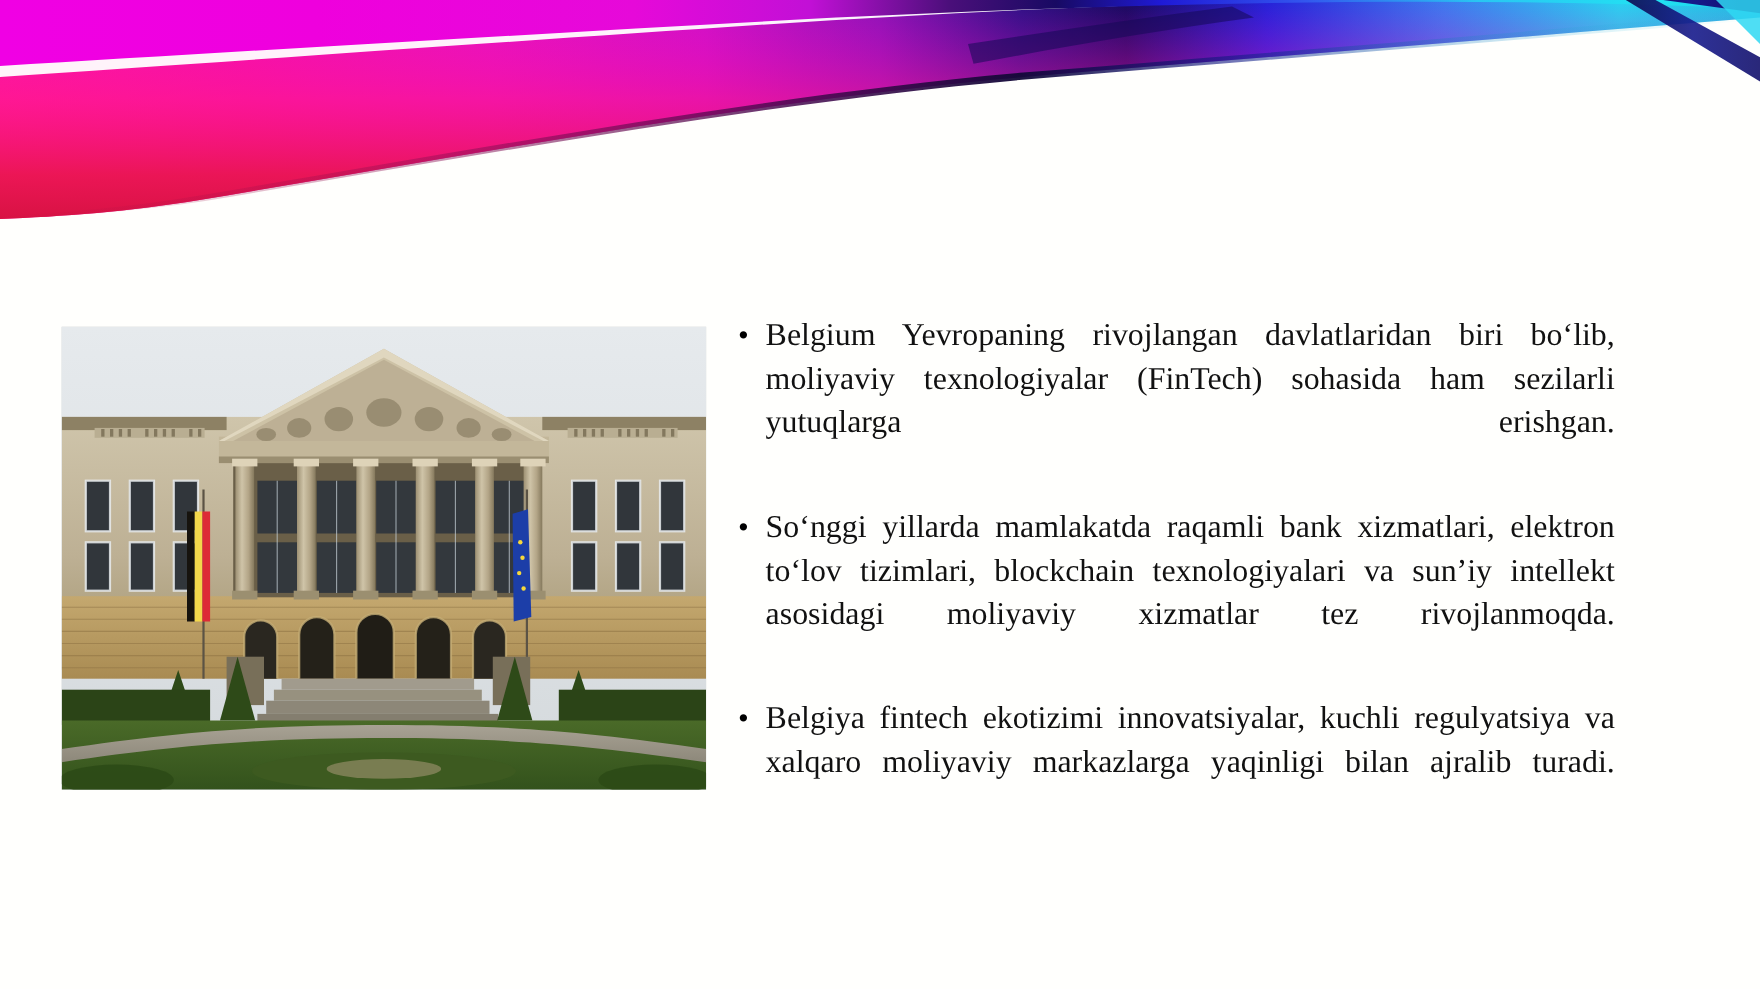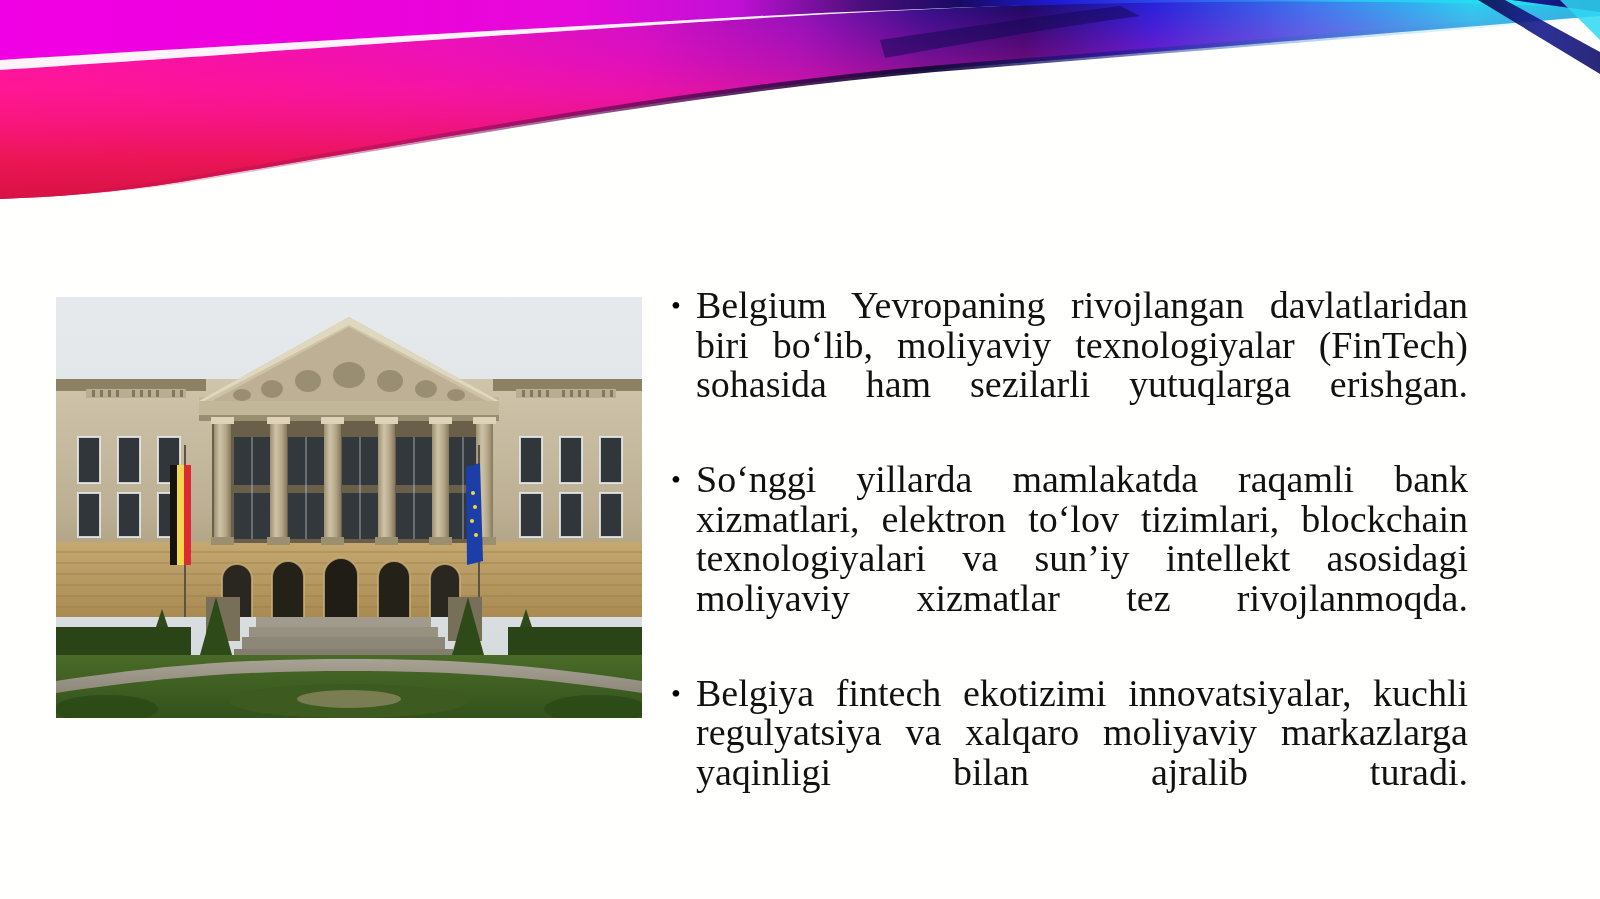--- a/index.html
+++ b/index.html
@@ -70,21 +70,21 @@
     width: 34px;
     font-size: 28px;
     line-height: 39px;
     color: #000000;
     text-align: left;
     padding-left: 9px;
     box-sizing: border-box;
   }
   .bullet-text {
     flex: 1 1 auto;
-    font-size: 38px;
+    font-size: 29px;
     line-height: 39.5px;
     color: #111111;
     text-align: justify;
     text-justify: inter-word;
     -webkit-hyphens: none;
     hyphens: none;
   }
   
   .bullet-text::after {
     content: "";

